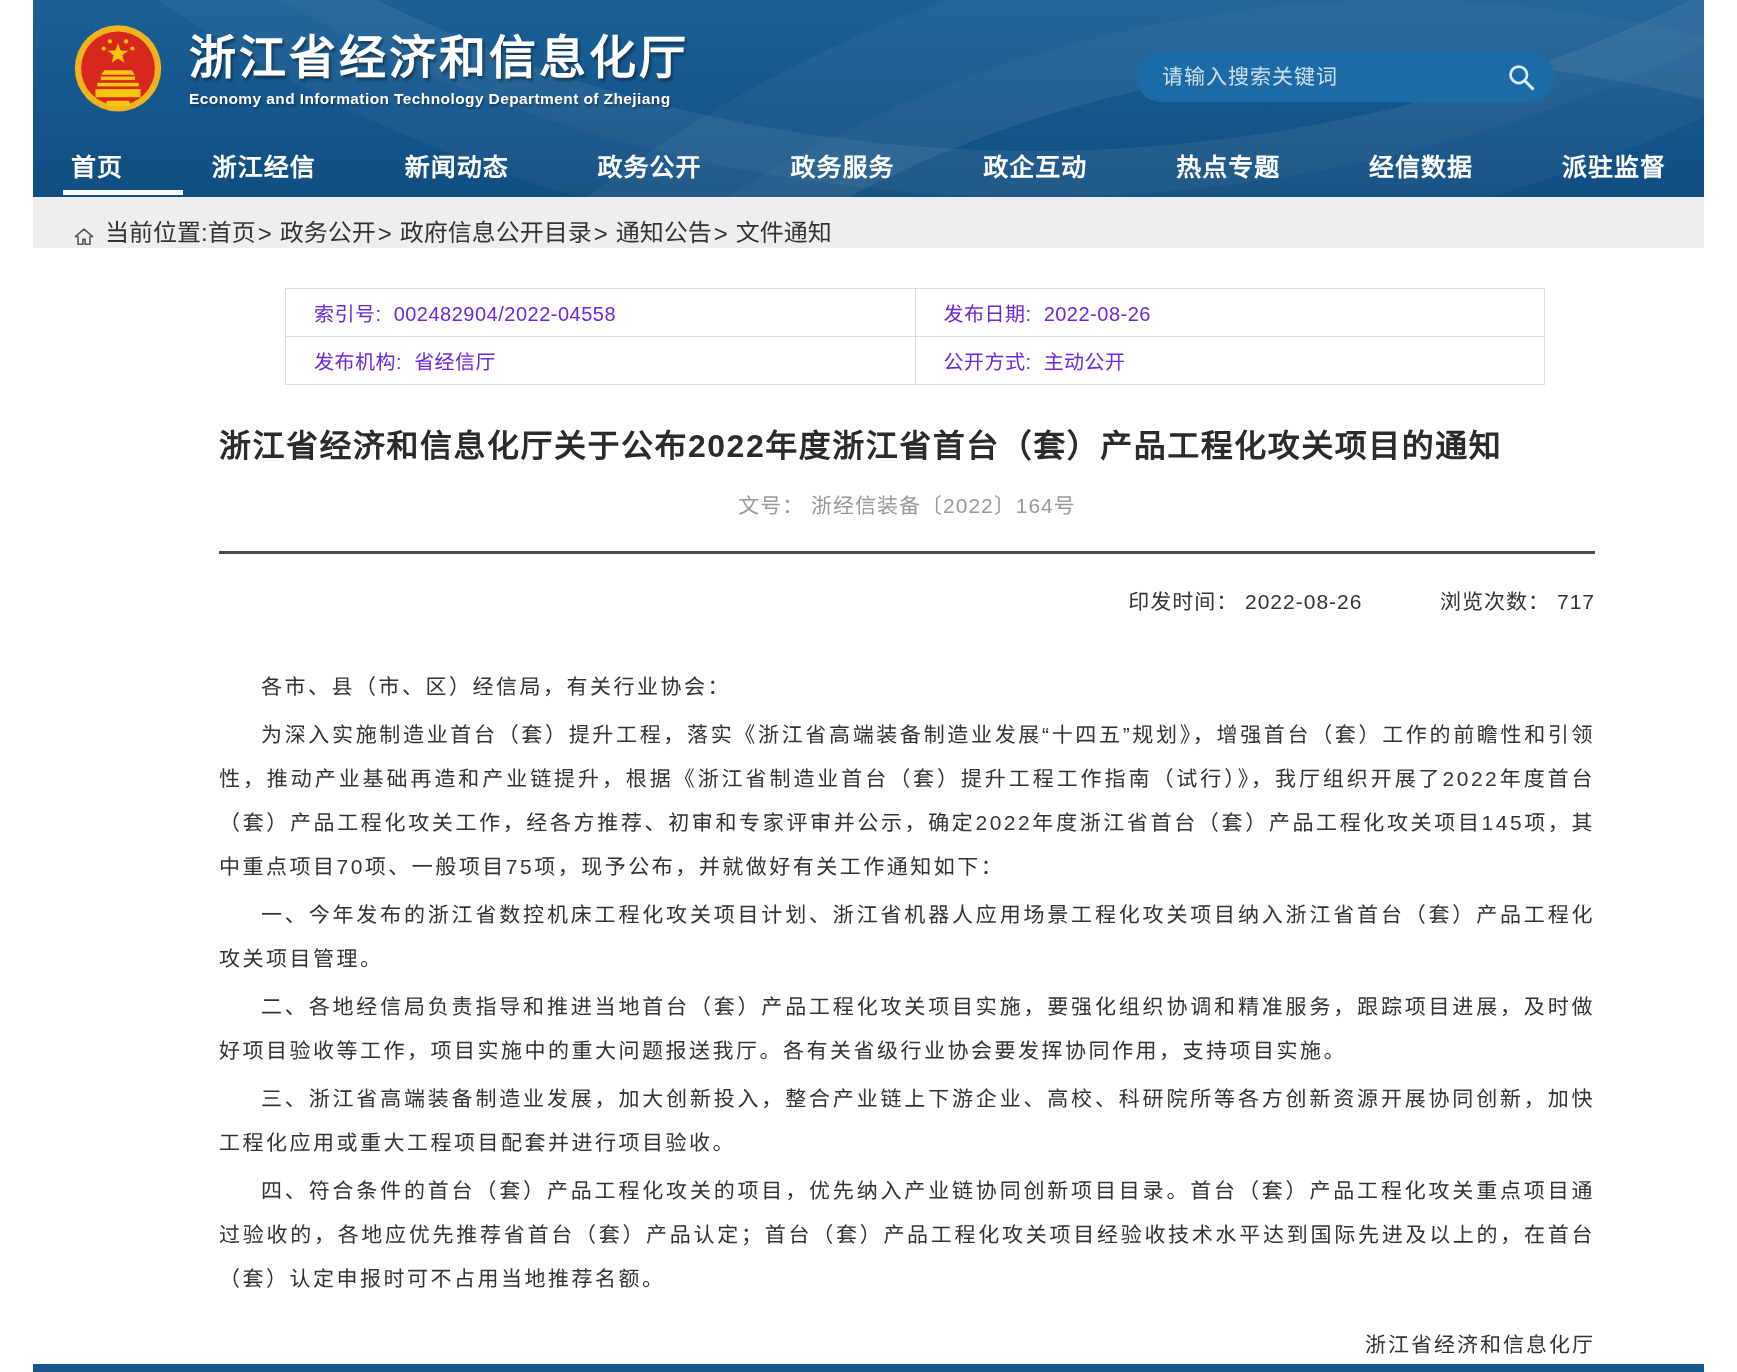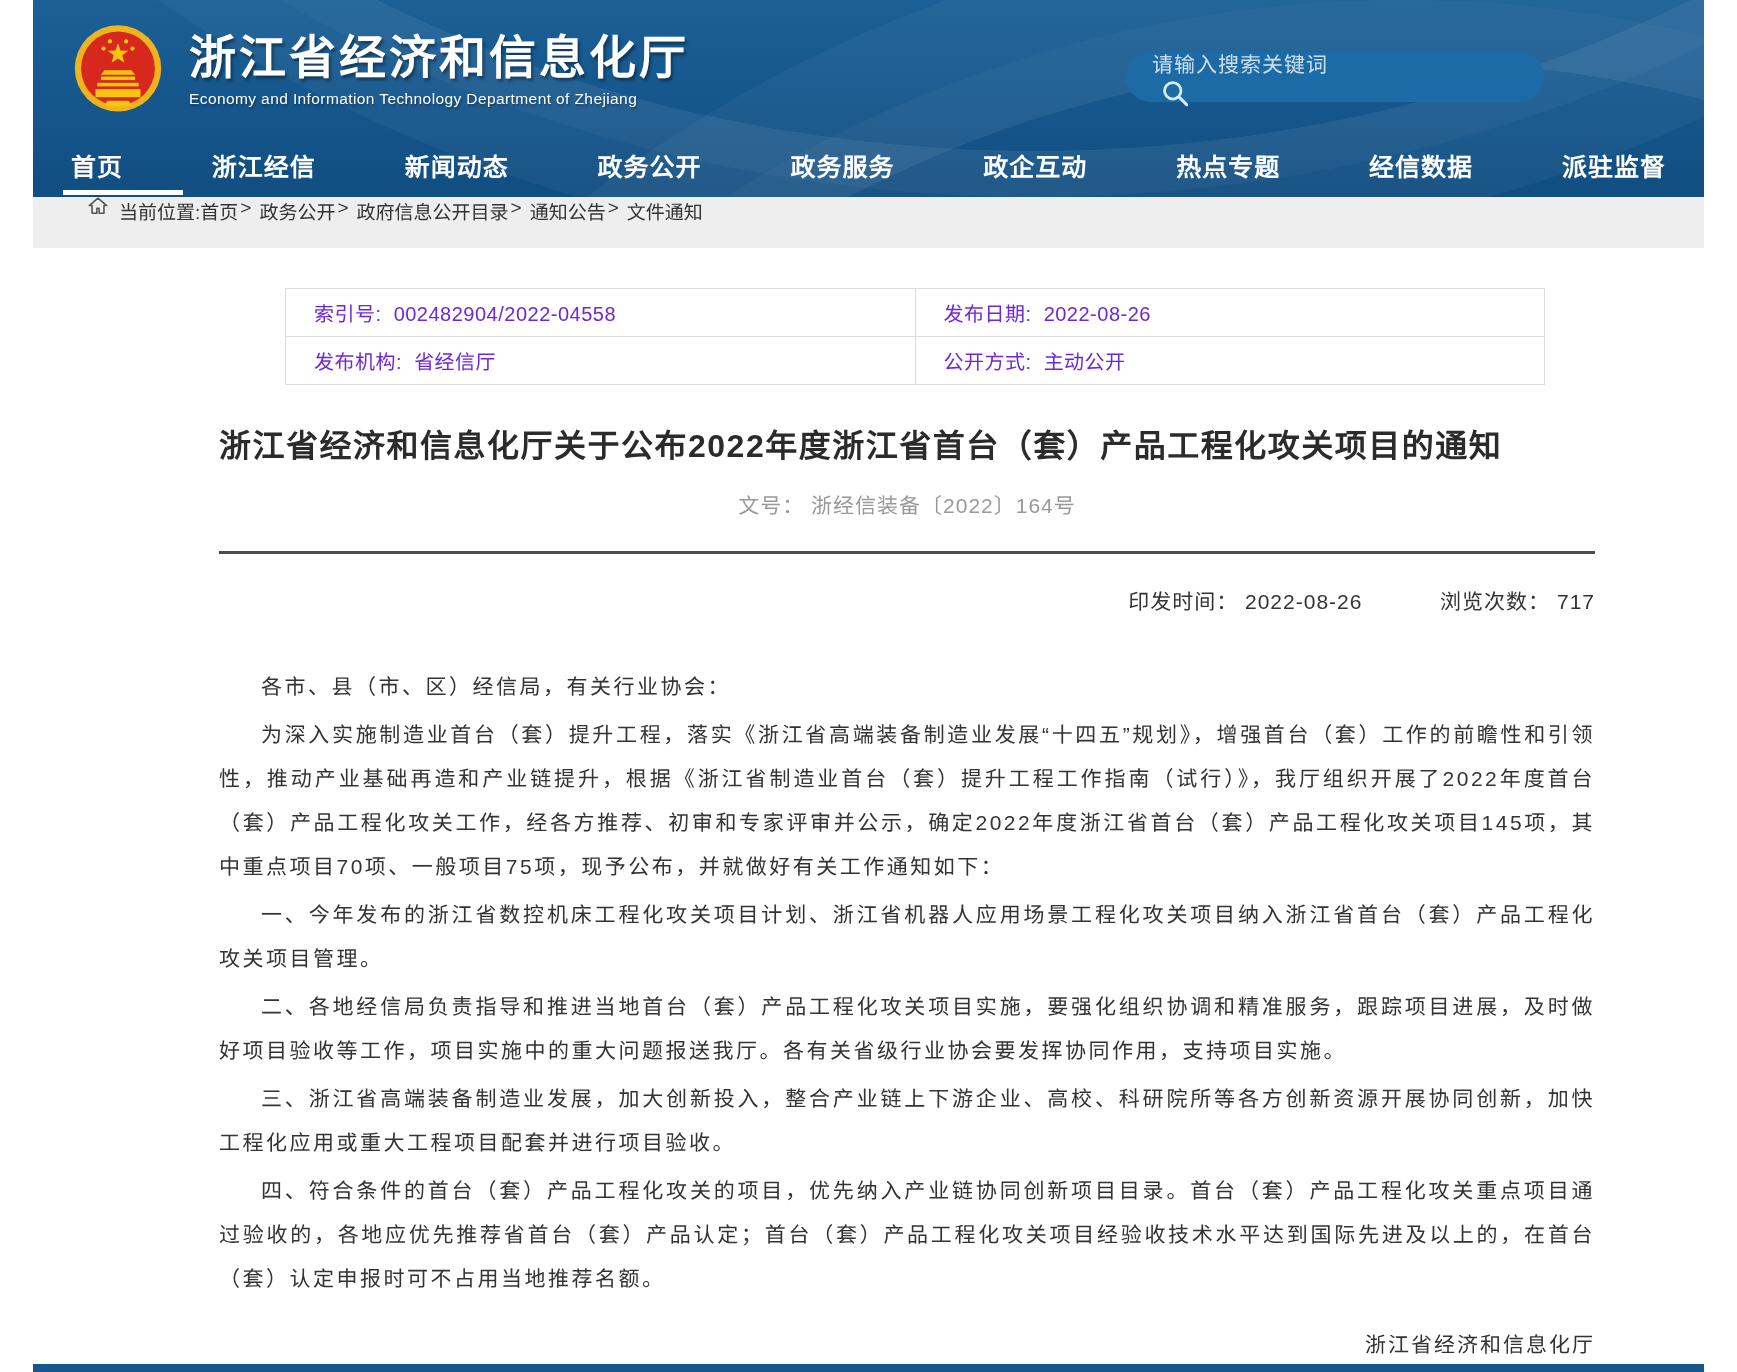--- a/index.html
+++ b/index.html
@@ -48,36 +48,35 @@
     font-size:47px;
     font-weight:bold;
     color:#ffffff;
     letter-spacing:3px;
     text-shadow:2px 3px 3px rgba(0,0,0,0.38);
     line-height:1.1;
   }
   .site-sub {
     margin-top:7px;
     font-size:15.5px;
-    font-weight:normal;
+    font-weight:bold;
     color:#ffffff;
     text-shadow:1px 2px 2px rgba(0,0,0,0.35);
     letter-spacing:0.4px;
   }
   .search-box {
     position:absolute;
-    top:52px; right:160px;
+    top:52px; right:150px;
     width:418px; height:50px;
     background:#1d6ba6;
     border-radius:25px;
     display:flex;
-    align-items:flex-start;
+    align-items:center;
     padding:0 18px 0 24px;
     z-index:3;
-    flex-direction:column;
   }
   .search-box input {
     flex:1;
     background:transparent;
     border:none;
     outline:none;
     color:#ffffff;
     font-size:21px;
     font-family:inherit;
     letter-spacing:1px;
@@ -115,23 +114,23 @@
     height:5px;
     bottom:0px;
     background:#ffffff;
   }
 
   
   .breadcrumb {
     height:51px;
     background:#eeeeee;
     display:flex;
-    align-items:flex-start;
-    padding:0 54px;
-    font-size:19px;
+    align-items:flex-end;
+    padding:0 40px;
+    font-size:24px;
     color:#333333;
   }
   .breadcrumb .home-ic { width:22px; height:22px; margin-right:10px; margin-top:-2px; }
   .crumb-link { color:#333333; text-decoration:none; cursor:pointer; }
   .crumb-sep { margin:0 8px 0 2px; color:#333333; }
 
   
   .main {
     position:relative;
     padding:0 109px 0 186px;

